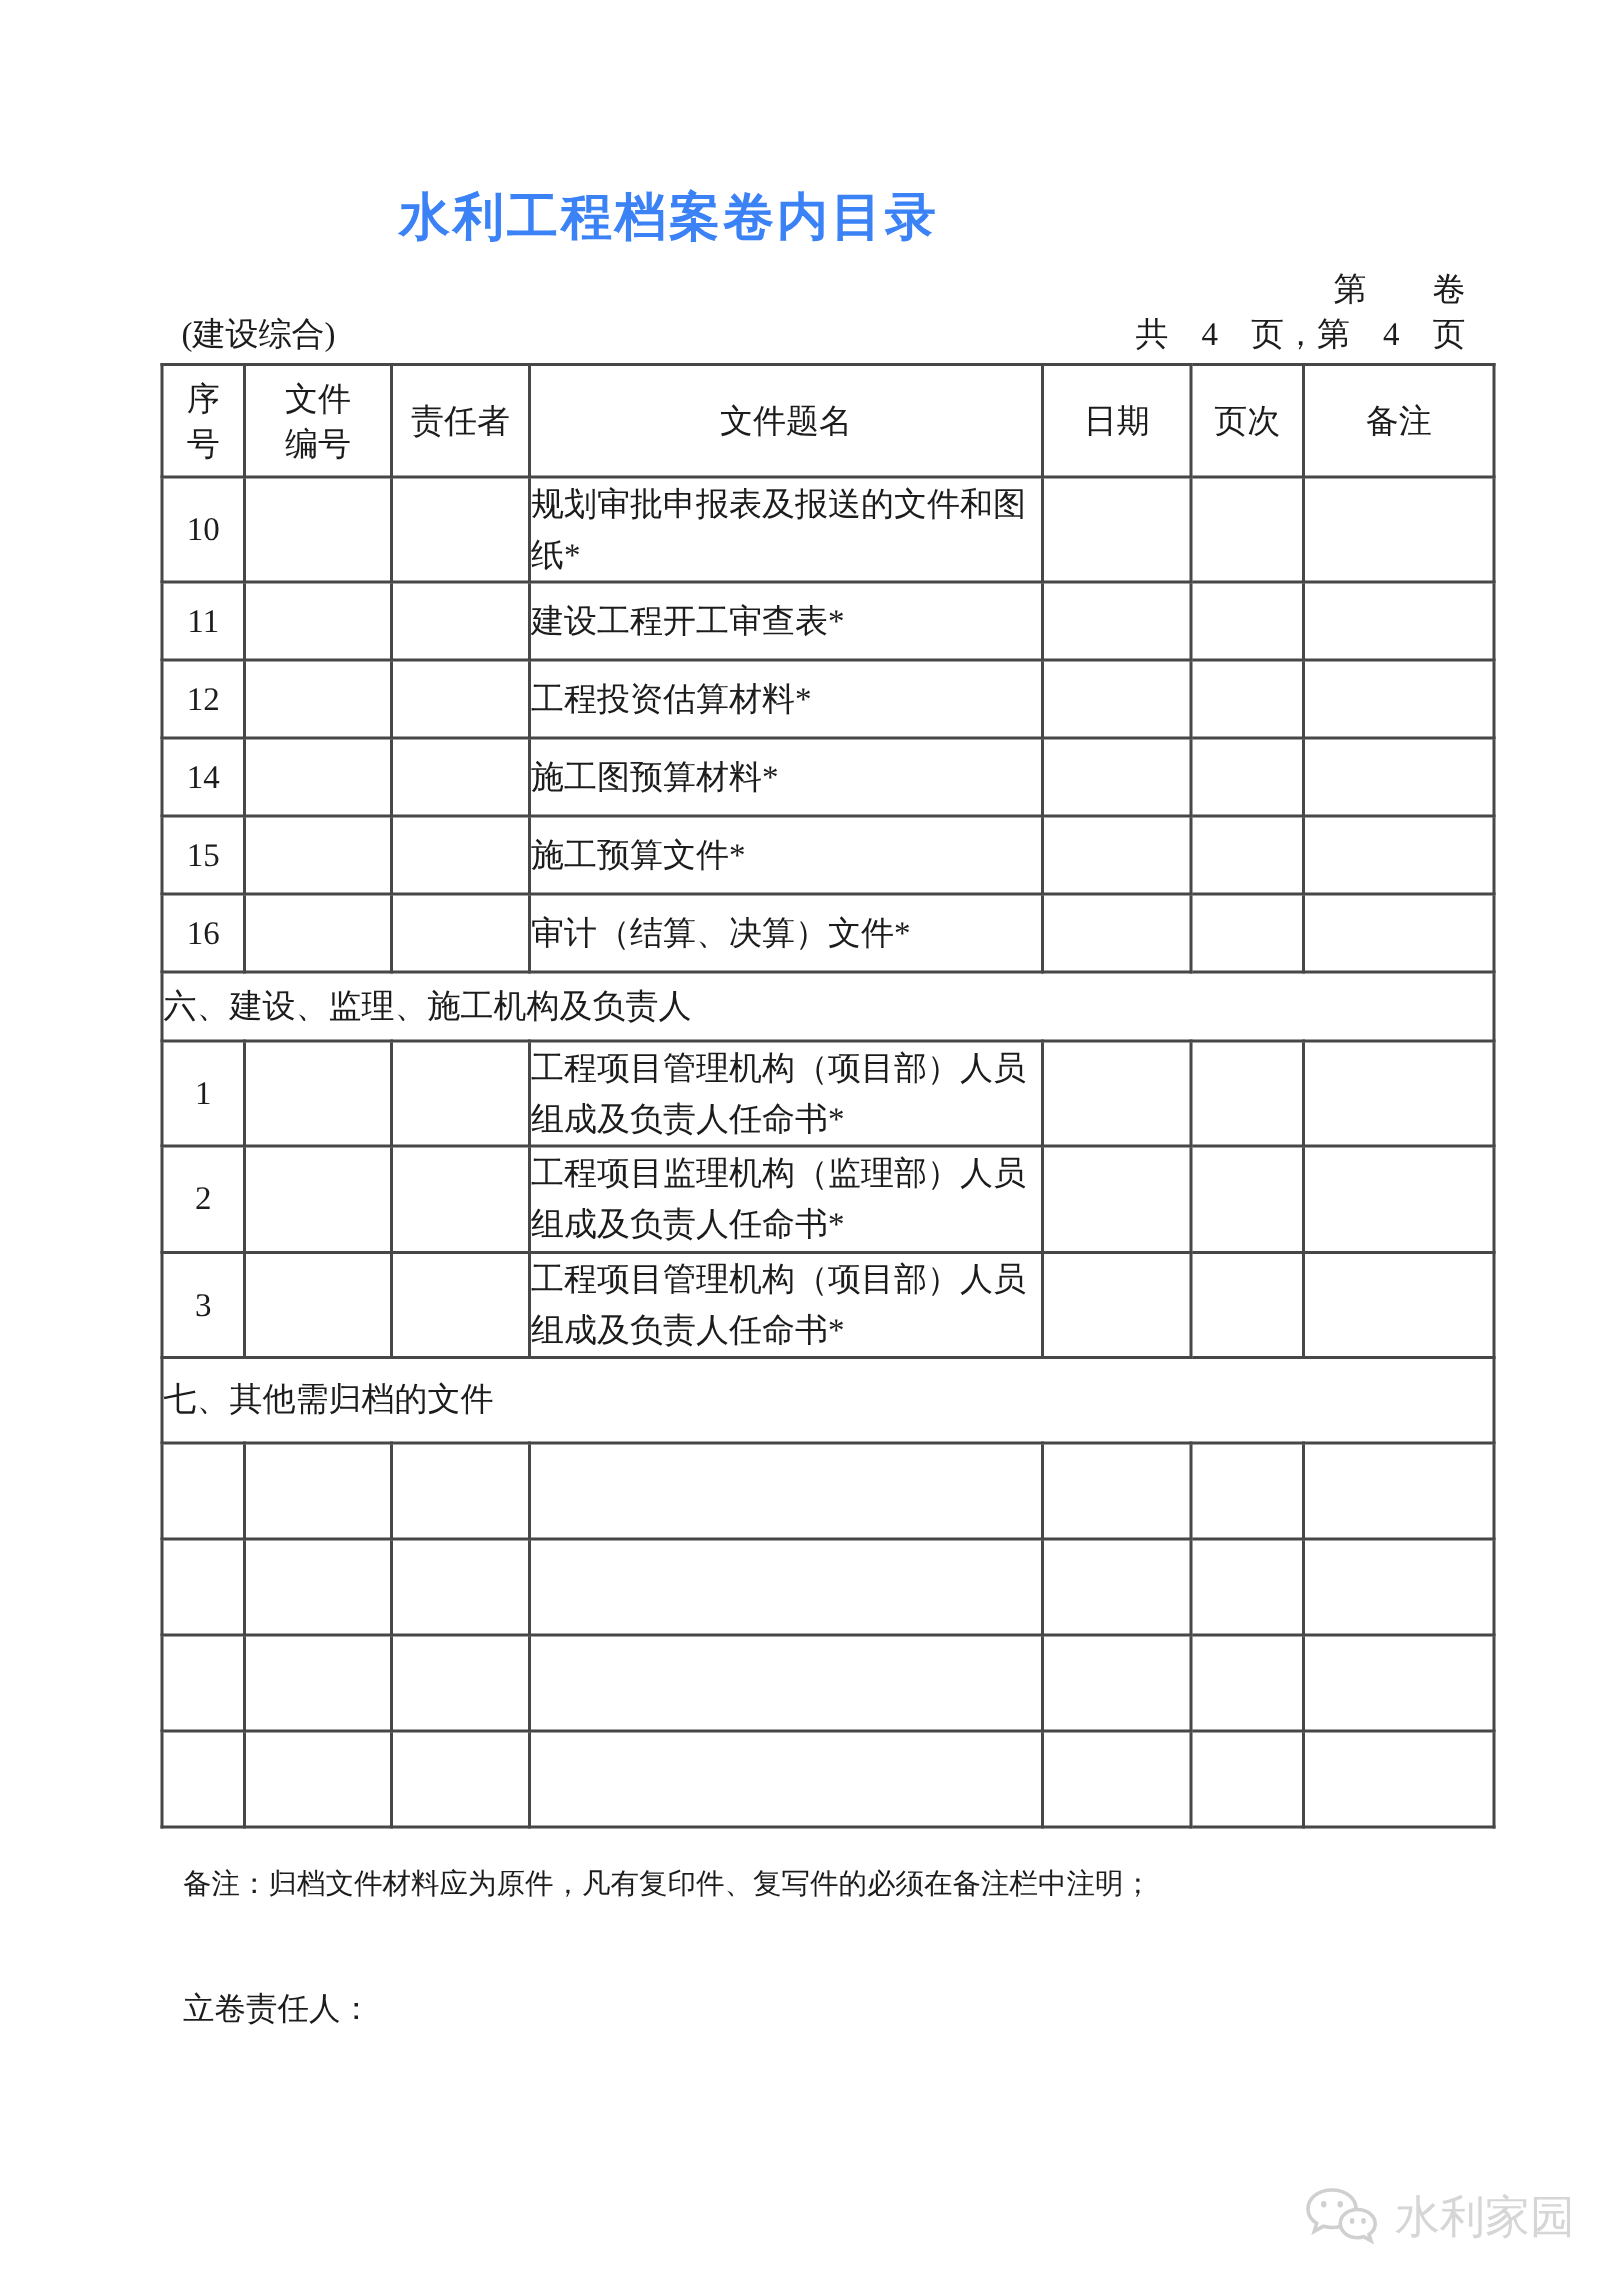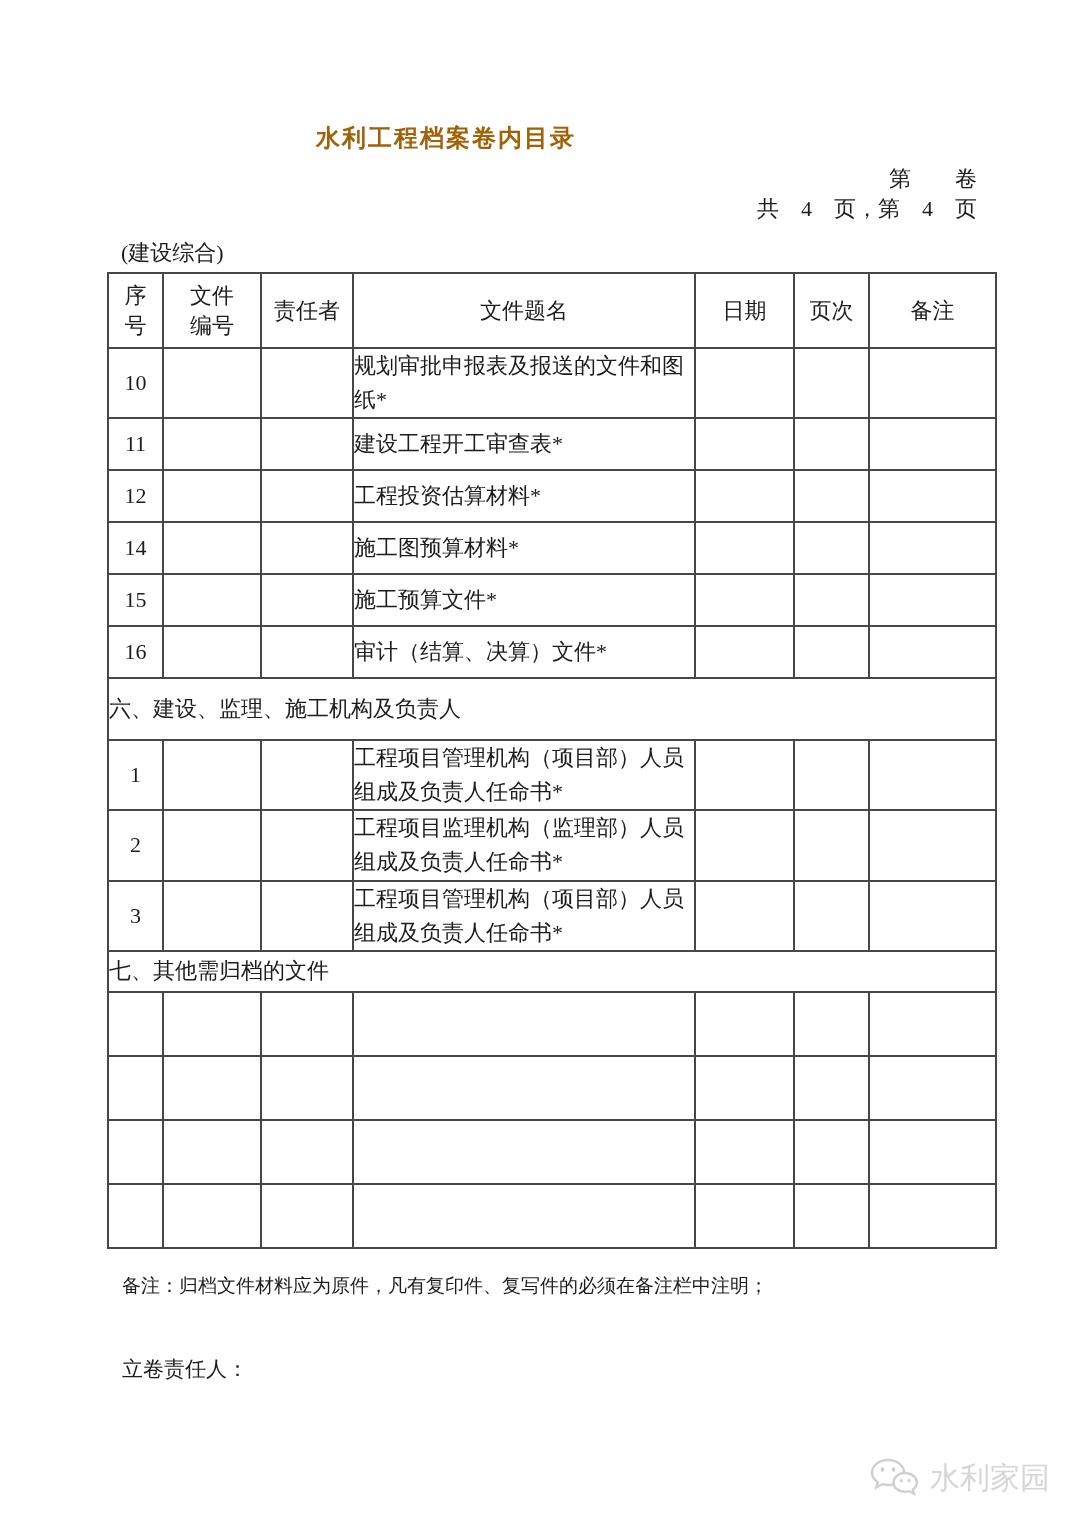--- a/index.html
+++ b/index.html
@@ -11,33 +11,33 @@
     color:#1c1c1c;
     overflow:hidden;
   }
   .doc-title{
     margin:0;
     padding-top:122px;
     width:892px;
     text-align:center;
     font-family:"Liberation Sans","DejaVu Sans",sans-serif;
     font-weight:bold;
-    font-size:24px;
+    font-size:34px;
     letter-spacing:2px;
-    color:#a16207;
+    color:#3b82f6;
   }
   .meta{
     width:888px;
     margin:10px 0 0 107px;
     font-size:22px;
   }
   .meta-row{display:flex;justify-content:flex-end;line-height:30px;}
   .meta-row.split{justify-content:space-between;}
   .meta-right{padding-right:18px;text-align:right;}
-  .meta-left{padding-left:14px;margin-top:44px;}
+  .meta-left{padding-left:14px;}
   table.catalog{
     border-collapse:collapse;
     table-layout:fixed;
     width:888px;
     margin:4px 0 0 107px;
   }
   table.catalog td, table.catalog th{
     border:2px solid #474747;
     font-weight:normal;
     font-size:22px;
@@ -51,23 +51,23 @@
     font-size:20px;line-height:1.55;
     padding:2px 6px 2px 14px;
   }
   td.csection{
     text-align:left;vertical-align:middle;
     font-size:22px;
     padding:2px 6px 2px 14px;
   }
   tr.r-head{height:75px;}
   tr.r-data{height:52px;}
-  tr.r-sec6{height:62px;}
+  tr.r-sec6{height:46px;}
   tr.r-p{height:65px;}
-  tr.r-sec7{height:41px;}
+  tr.r-sec7{height:57px;}
   tr.r-empty{height:64px;}
   .note{
     margin:24px 0 0 122px;
     font-size:19px;
   }
   .filer{
     margin:56px 0 0 122px;
     font-size:21px;
   }
   .watermark{

